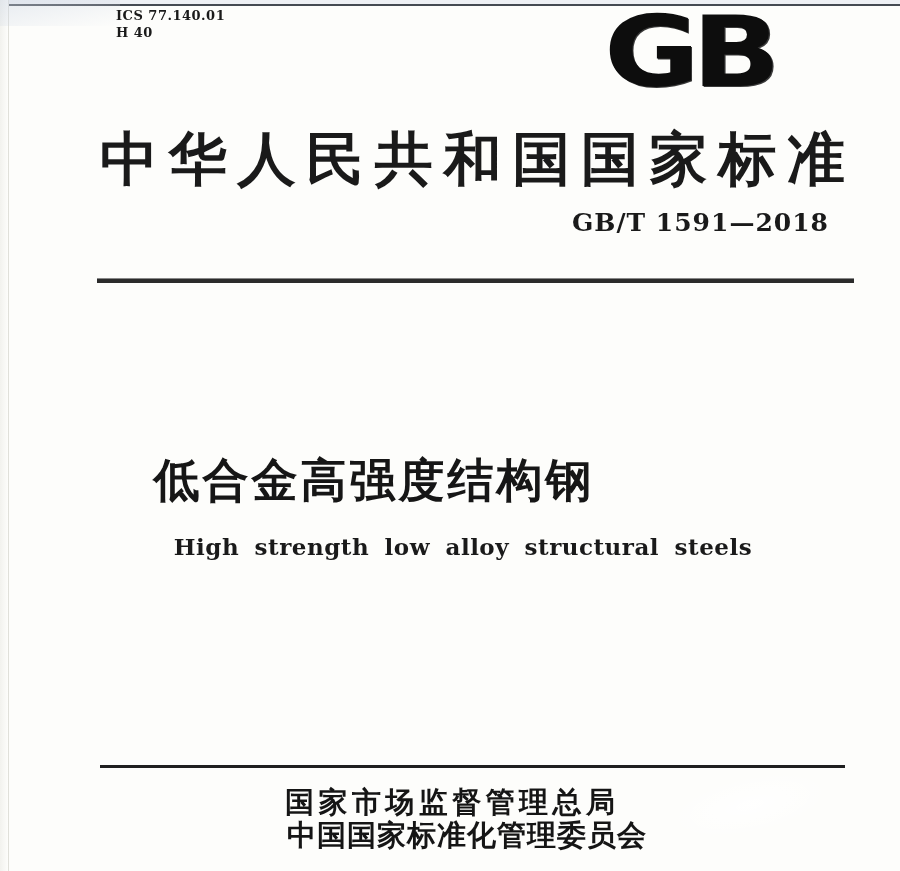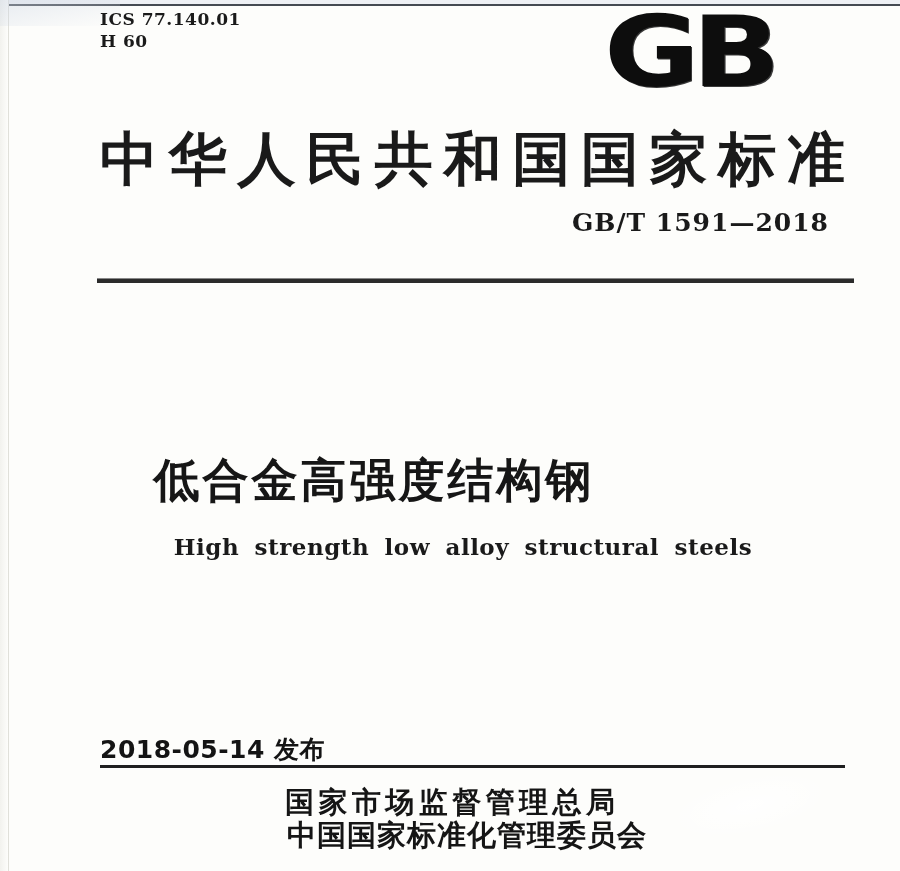--- a/index.html
+++ b/index.html
@@ -34,22 +34,22 @@
     background: linear-gradient(to bottom right, rgba(205,214,228,0.45), rgba(205,214,228,0));
   }
   .watermark {
     position: absolute; left: 665px; top: 775px; width: 170px; height: 60px;
     background: radial-gradient(ellipse at center, rgba(255,255,255,0.9), rgba(255,255,255,0) 70%);
     transform: rotate(-12deg);
     pointer-events: none;
   }
   
   .ics-block {
-    position: absolute; left: 100px; top: 8px;
-    font-weight: bold; font-size: 17px; line-height: 1.3;
+    position: absolute; left: 116px; top: 8px;
+    font-weight: bold; font-size: 13px; line-height: 1.3;
     letter-spacing: 0.5px;
   }
   .gb-logo {
     position: absolute; left: 604px; top: 4px; width: 190px; height: 104px;
     font-family: "DejaVu Sans", "Liberation Sans", sans-serif;
     font-weight: bold; font-size: 104px; line-height: 100px;
     letter-spacing: -7px;
     color: #0d0d0d;
     transform: scaleX(1.12) scaleY(0.95);
     transform-origin: left top;
@@ -120,21 +120,21 @@
 <body>
 
 <div class="scan-top-strip"></div>
 <div class="scan-top-line"></div>
 <div class="scan-left-edge"></div>
 <div class="scan-corner-tint"></div>
 <div class="watermark"></div>
 
 <div class="ics-block">
   <div>ICS 77.140.01</div>
-  <div>H 60</div>
+  <div>H 40</div>
 </div>
 
 <div class="gb-logo">GB</div>
 
 <div class="national-heading justify-chars">
     <span>中</span>
     <span>华</span>
     <span>人</span>
     <span>民</span>
     <span>共</span>
@@ -149,21 +149,20 @@
 <div class="std-no-block">
   <div class="std-no">GB/T 1591—2018</div>
 </div>
 
 <div class="rule-top"></div>
 
 <div class="title-zh">低合金高强度结构钢</div>
 <div class="title-en">High strength low alloy structural steels</div>
 
 <div class="date-row">
-  <span>2018-05-14 发布</span>
 </div>
 
 <div class="rule-bottom"></div>
 
 <div class="issuer-block">
   <div class="issuer-line1 justify-chars">
       <span>国</span>
       <span>家</span>
       <span>市</span>
       <span>场</span>

